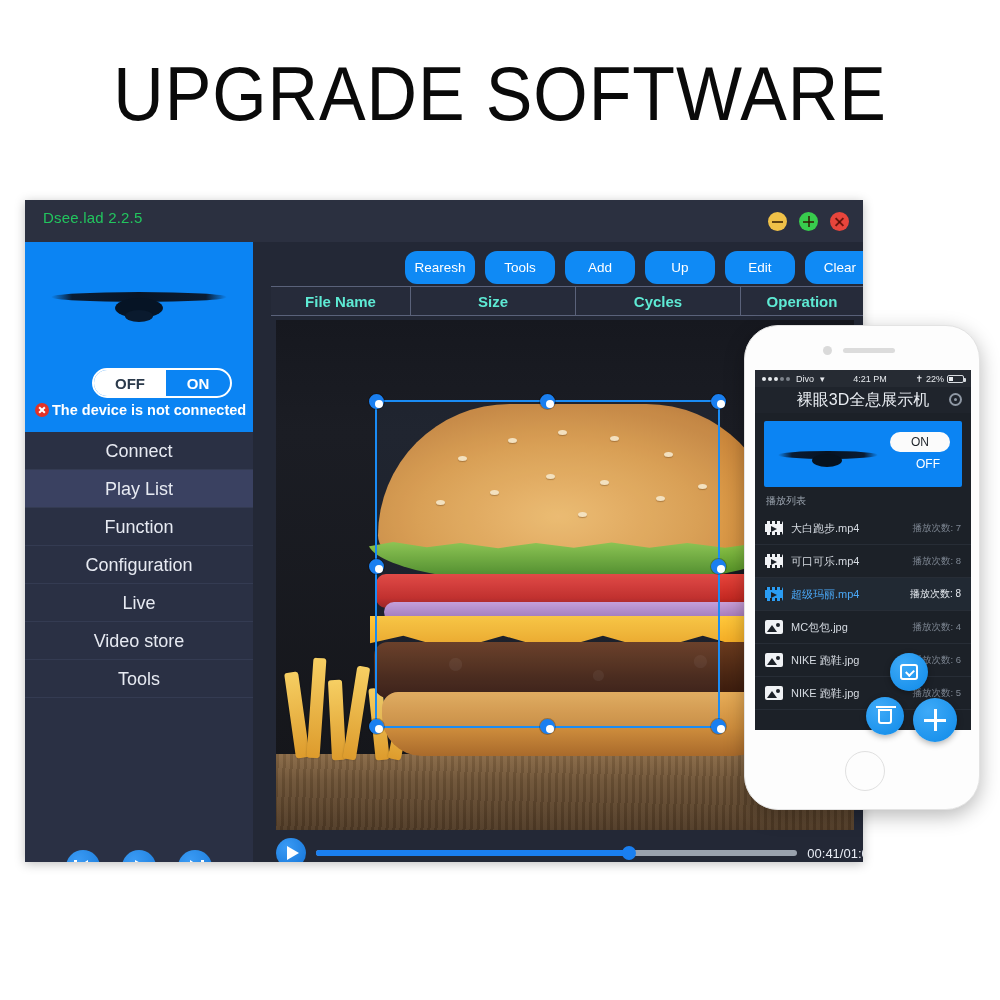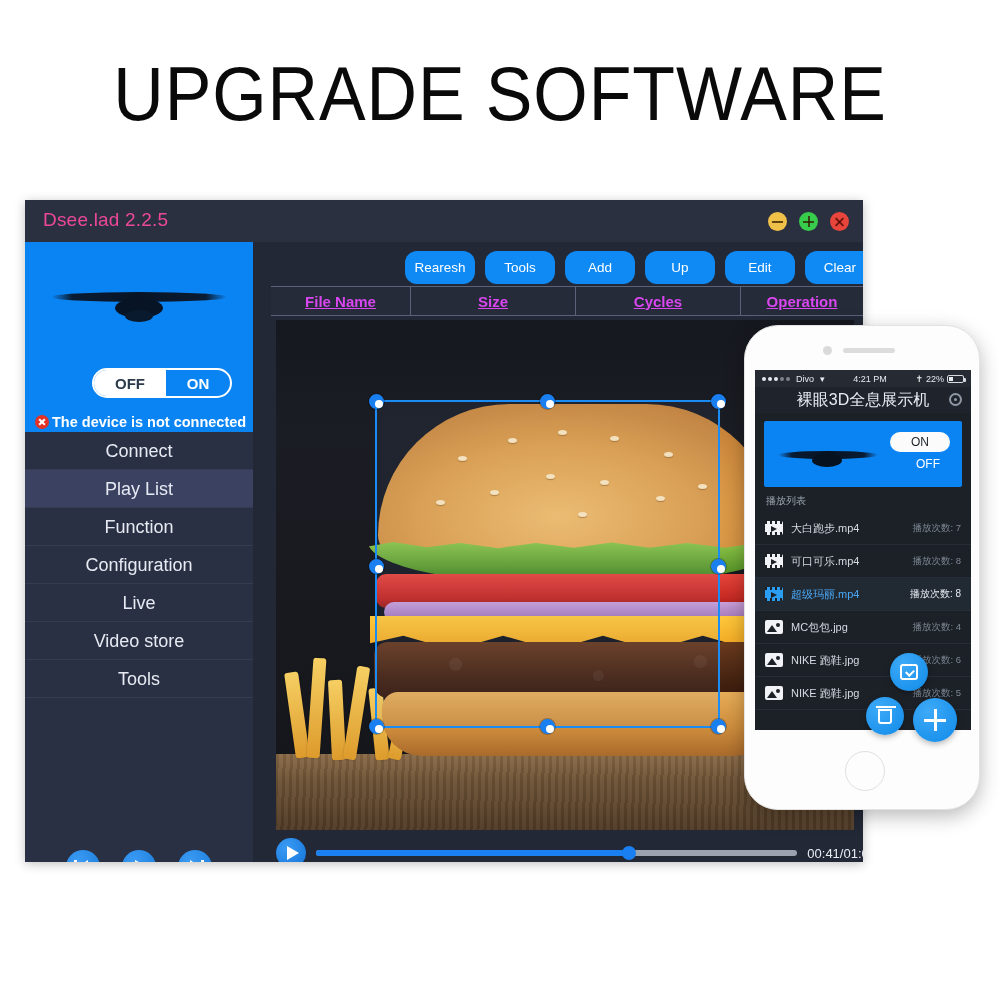--- a/index.html
+++ b/index.html
@@ -31,21 +31,21 @@
     background: #232836;
     box-shadow: 0 2px 10px rgba(0,0,0,.25);
     overflow: hidden;
   }
   .titlebar {
     position: absolute; left:0; top:0; width: 838px; height: 42px;
     background: #2b3040;
   }
   .app-title {
     position: absolute; left: 18px; top: 9px;
-    color: #ec4899; font-size: 19px; letter-spacing: .2px;
+    color: #22c55e; font-size: 15px; letter-spacing: .2px;
   }
   .win-btns { position: absolute; right: 14px; top: 12px; display: flex; gap: 12px; }
   .win-btn { width: 19px; height: 19px; border-radius: 50%; position: relative; }
   .win-btn.min { background: #f0c148; }
   .win-btn.max { background: #38cc4d; }
   .win-btn.close { background: #e8453c; }
   .win-btn::before, .win-btn::after {
     content:""; position:absolute; background: rgba(50,25,0,.75);
   }
   .win-btn.min::before { left:4px; top:8.5px; width:11px; height:2px; }
@@ -90,21 +90,21 @@
   .toggle .off {
     width: 72px; background: #ffffff; border-radius: 15px 0 0 15px;
     display:flex; align-items:center; justify-content:center;
     color:#2b3a4b; font-size: 15px; font-weight: 600;
   }
   .toggle .on {
     flex: 1; display:flex; align-items:center; justify-content:center;
     color:#ffffff; font-size: 15px; font-weight: 600;
   }
   .not-connected {
-    position: absolute; left: 10px; top: 172px; width: 216px;
+    position: absolute; left: 10px; top: 160px; width: 216px;
     color: #ffffff; font-size: 14.5px; font-weight: 700;
     display: flex; align-items: center; justify-content: flex-start; gap: 3px;
     white-space: nowrap;
   }
   .x-badge {
     width: 14px; height: 14px; border-radius: 50%; background:#e33226;
     position: relative; flex: none;
   }
   .x-badge::before, .x-badge::after {
     content:""; position:absolute; left:3px; top:6px; width:8px; height:2px; background:#fff;
@@ -163,25 +163,24 @@
     display: flex; align-items: center; justify-content: center;
     cursor: pointer;
   }
   .table-head {
     position: absolute; left: 18px; top: 44px; width: 592px; height: 30px;
     border-top: 1px solid #5a627a; border-bottom: 1px solid #5a627a;
     display: flex; align-items: center;
     background: #262b3a;
   }
   .th {
-    color: #d946ef; font-size: 15px; font-weight: 700;
+    color: #5eead4; font-size: 15px; font-weight: 700;
     text-align: center; height: 100%;
     display: flex; align-items: center; justify-content: center;
     border-right: 1px solid #5a627a;
-    text-decoration: underline;
   }
   .th:last-child { border-right: none; }
   .th.c0 { width: 140px; }
   .th.c1 { width: 165px; }
   .th.c2 { width: 165px; }
   .th.c3 { width: 122px; }
 
   
   .stage {
     position: absolute; left: 23px; top: 78px; width: 578px; height: 510px;

